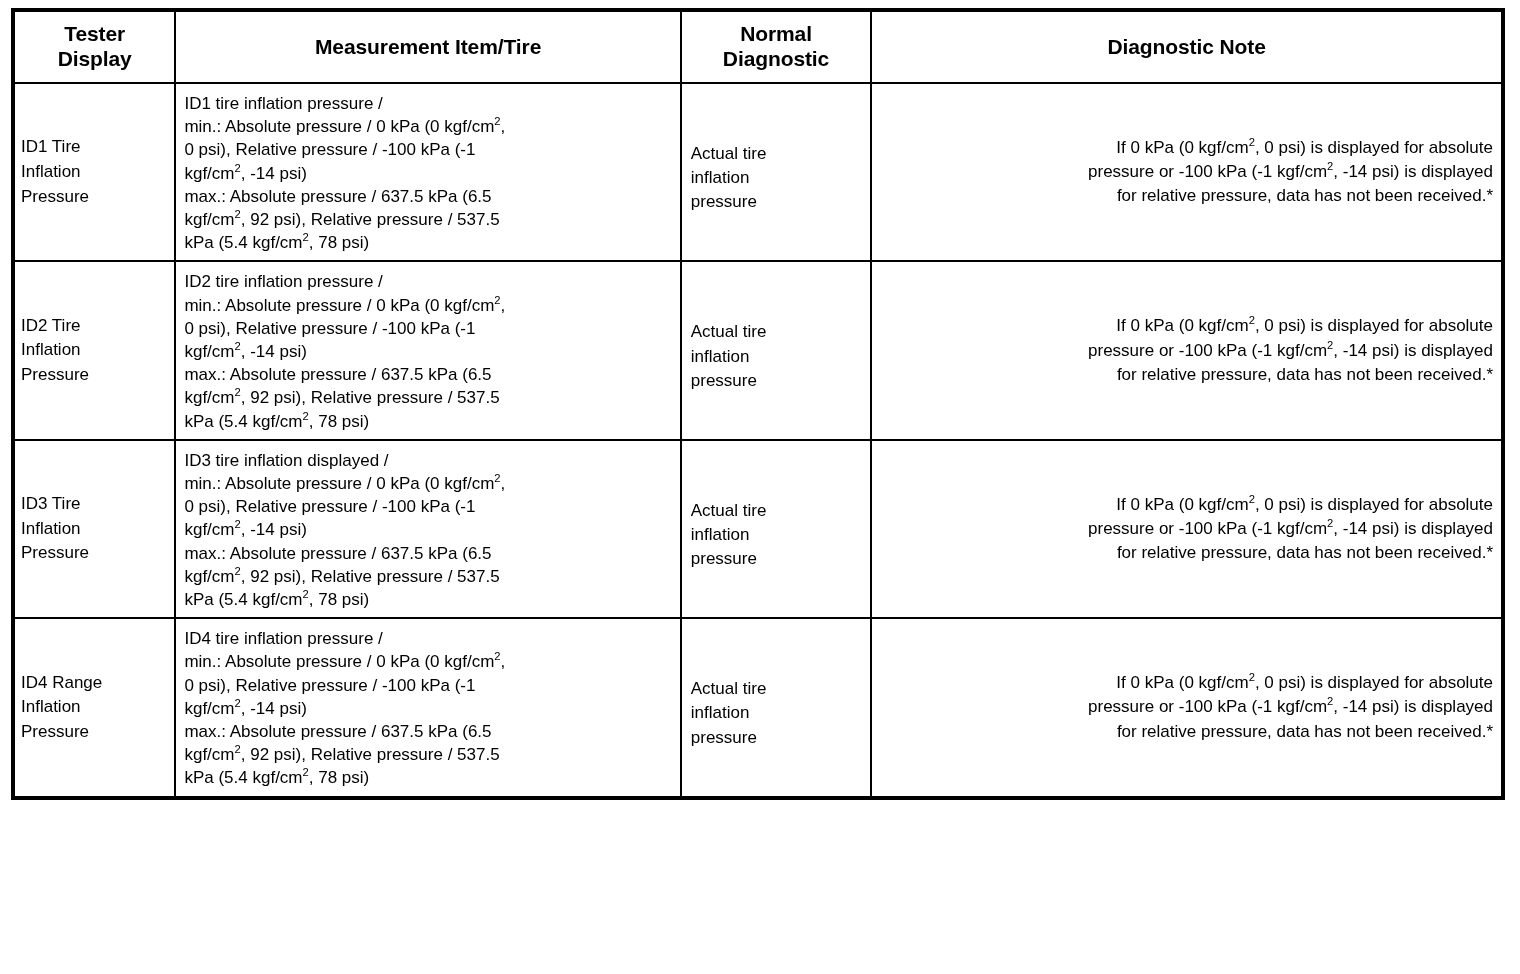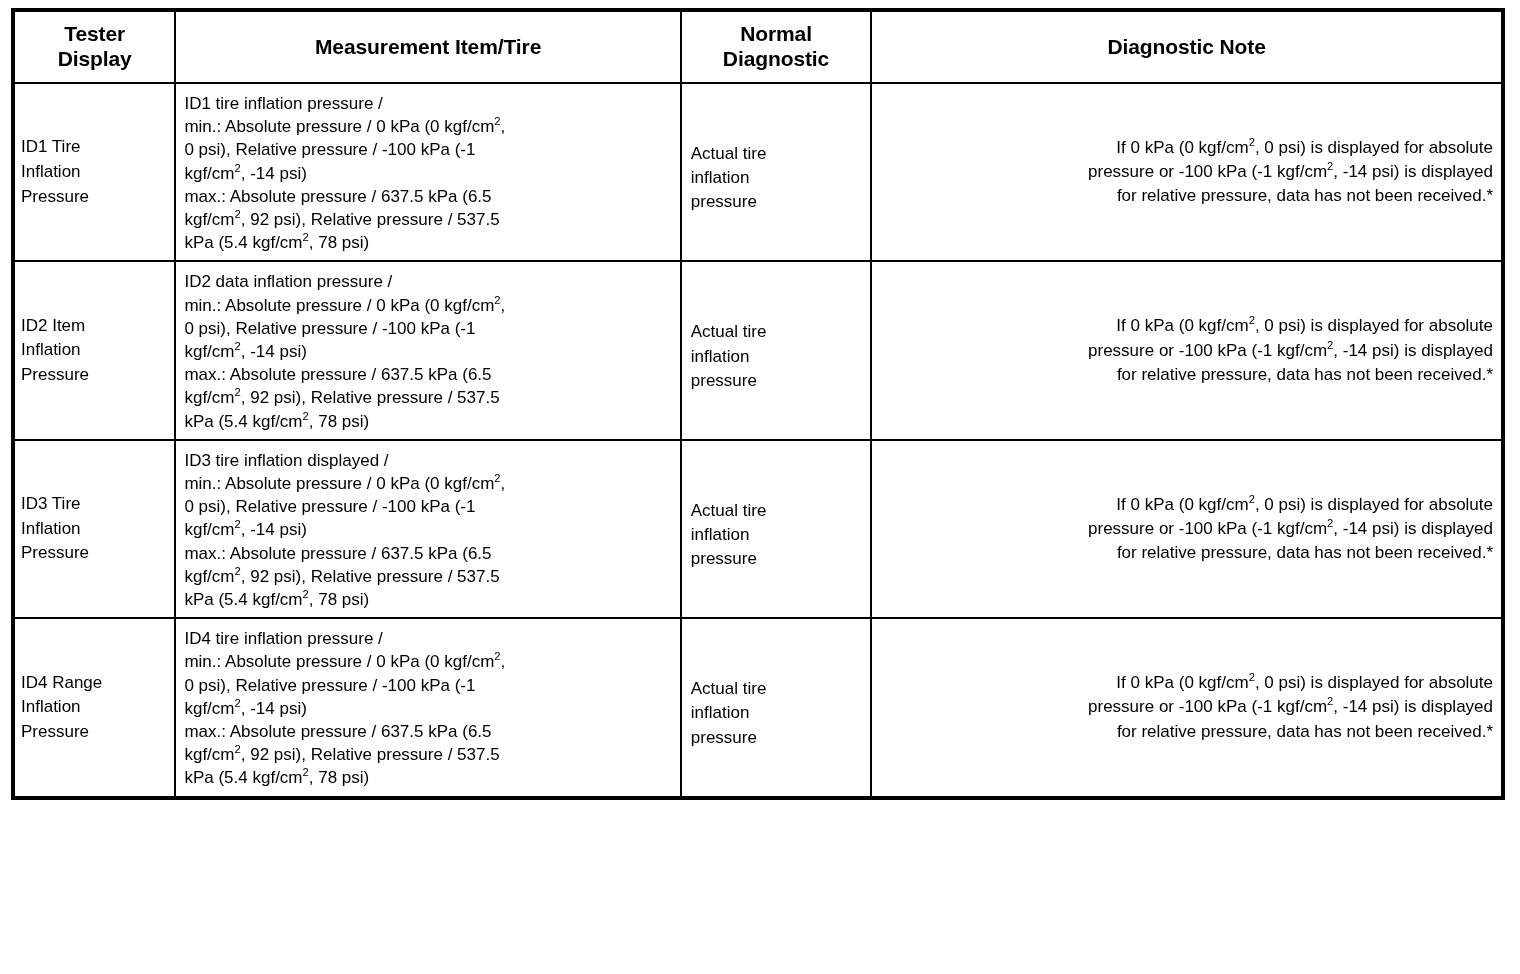--- a/index.html
+++ b/index.html
@@ -156,26 +156,26 @@
             <span class="n-line">pressure</span>
           </td>
           <td class="cell-note">
             <span class="note-line">If 0 kPa (0 kgf/cm<sup class="sup2">2</sup>, 0 psi) is displayed for absolute</span>
             <span class="note-line">pressure or -100 kPa (-1 kgf/cm<sup class="sup2">2</sup>, -14 psi) is displayed</span>
             <span class="note-line">for relative pressure, data has not been received.*</span>
           </td>
         </tr>
         <tr>
           <td class="cell-tester">
-            <span class="t-line">ID2 Item</span>
-            <span class="t-line">Inflation</span>
-            <span class="t-line">Pressure</span>
-          </td>
-          <td class="cell-measurement">
-            <span class="meas-line">ID2 data inflation pressure /</span>
+            <span class="t-line">ID2 Tire</span>
+            <span class="t-line">Inflation</span>
+            <span class="t-line">Pressure</span>
+          </td>
+          <td class="cell-measurement">
+            <span class="meas-line">ID2 tire inflation pressure /</span>
             <span class="meas-line">min.: Absolute pressure / 0 kPa (0 kgf/cm<sup class="sup2">2</sup>,</span>
             <span class="meas-line">0 psi), Relative pressure / -100 kPa (-1</span>
             <span class="meas-line">kgf/cm<sup class="sup2">2</sup>, -14 psi)</span>
             <span class="meas-line">max.: Absolute pressure / 637.5 kPa (6.5</span>
             <span class="meas-line">kgf/cm<sup class="sup2">2</sup>, 92 psi), Relative pressure / 537.5</span>
             <span class="meas-line">kPa (5.4 kgf/cm<sup class="sup2">2</sup>, 78 psi)</span>
           </td>
           <td class="cell-normal">
             <span class="n-line">Actual tire</span>
             <span class="n-line">inflation</span>

